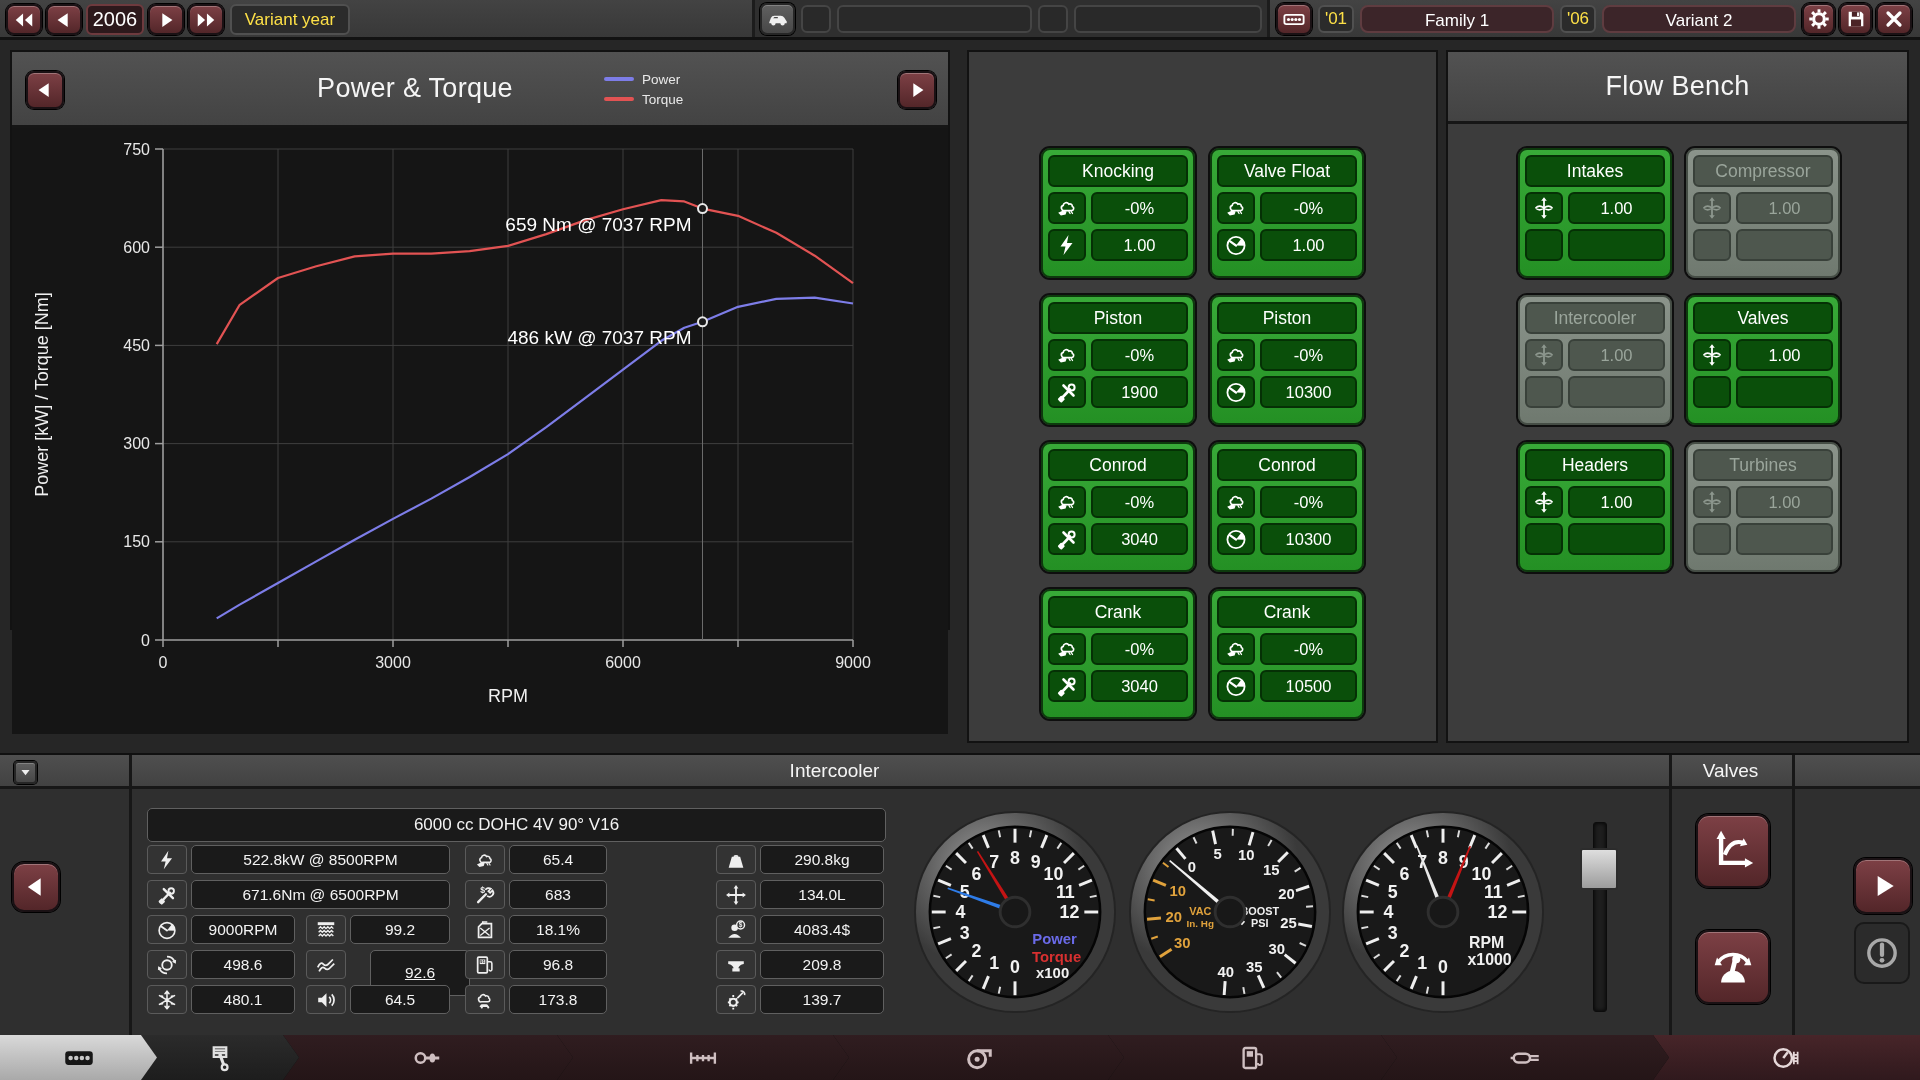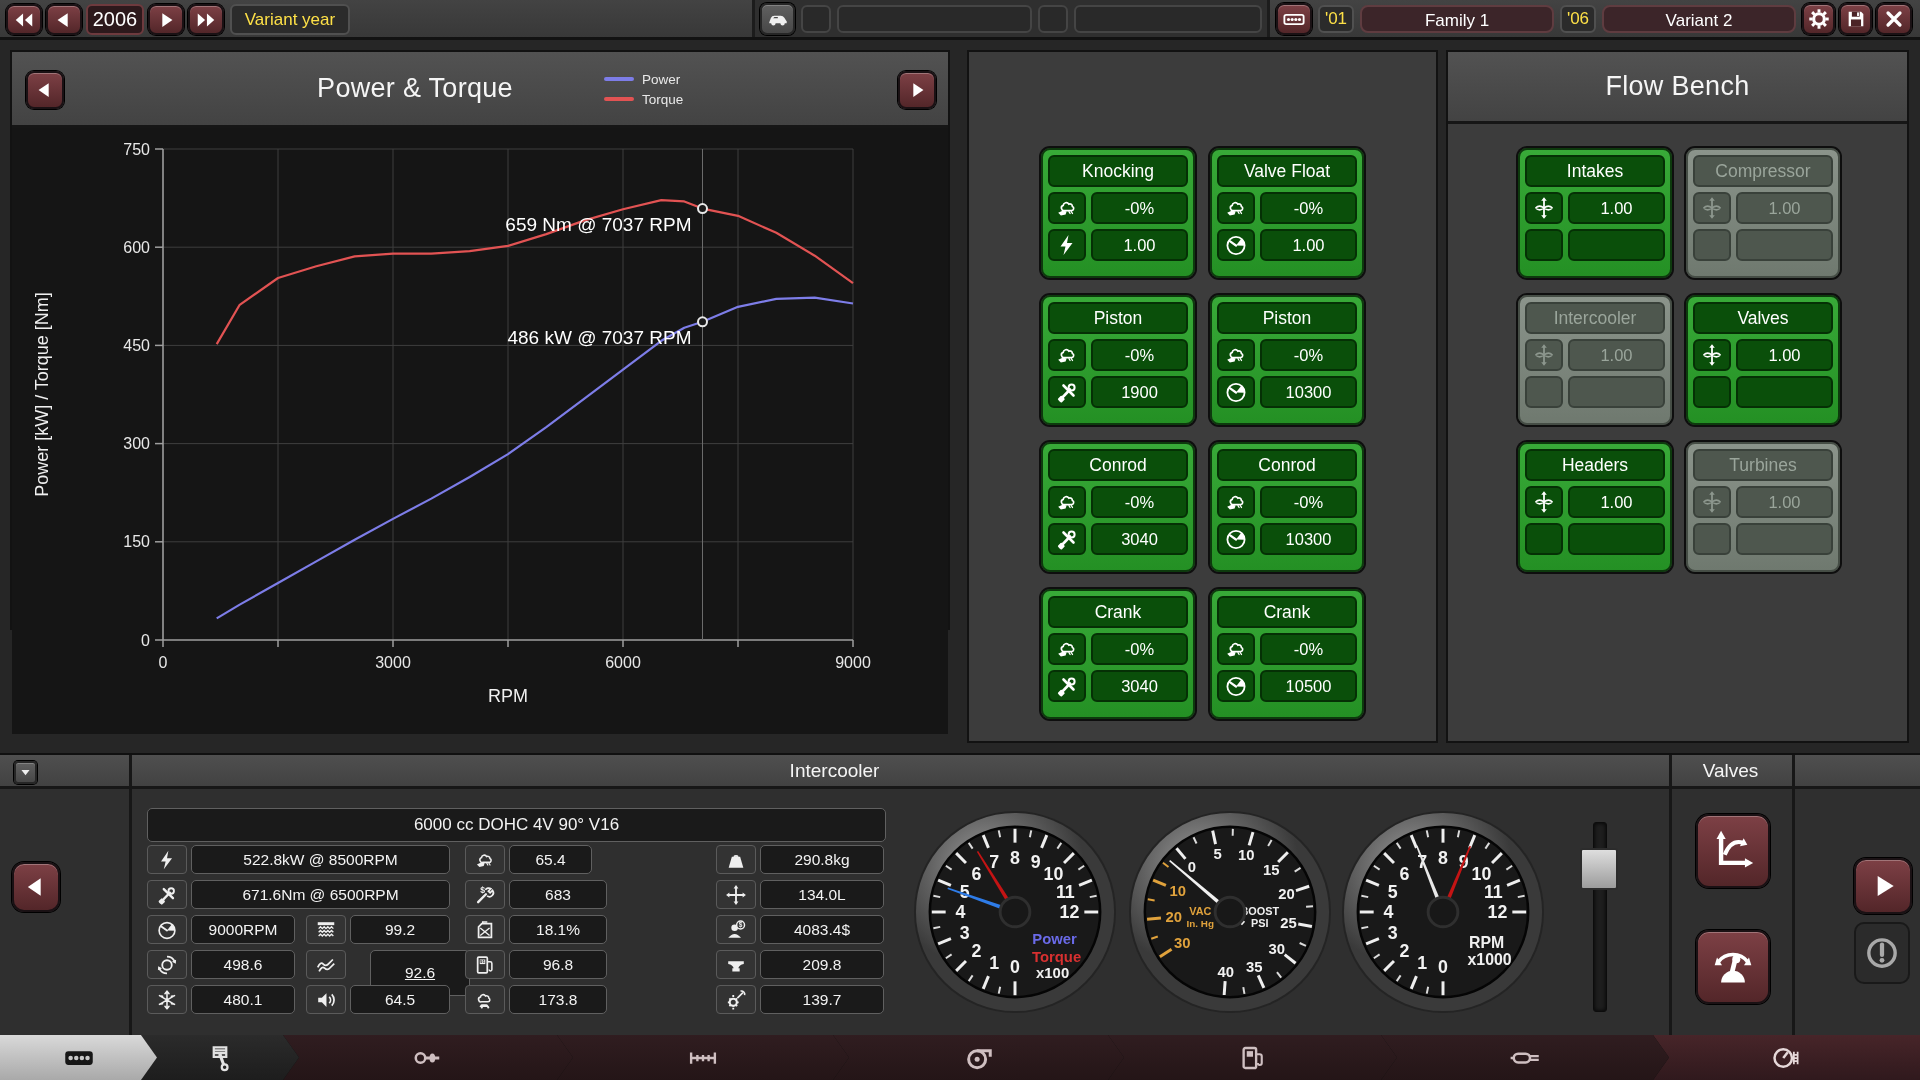--- a/index.html
+++ b/index.html
@@ -619,21 +619,21 @@
           </svg>
         </div>
         <div class="stat-val" style="left: 350px; top: 230px; width: 100px; height: 29px;">64.5</div>
         <div class="stat-ic ic" style="left: 465px; top: 90px; width: 40px; height: 29px;">
           <svg viewBox="0 0 24 24" width="22" height="22" fill="currentColor">
             <path d="M8.2 9.4 a3 3 0 0 1 5.6-1.2 a2.5 2.5 0 0 1 3.6 2.2 a2.2 2.2 0 0 1 -0.9 4.2 l-6.9 0 a2.7 2.7 0 0 1 -1.4 -5.2 z" fill="none" stroke="currentColor" stroke-width="1.7"></path>
             <path d="M3.2 16.8 l4.9-2.3 3.5 1.1 -1 2.9 -4.7 1 z"></path>
             <path d="M14 15.6 l1.1 1.9 M16.4 15.6 l1.1 1.9" stroke="currentColor" stroke-width="1.3" fill="none" stroke-linecap="round"></path>
           </svg>
         </div>
-        <div class="stat-val" style="left: 509px; top: 90px; width: 83px; height: 29px;">65.4</div>
+        <div class="stat-val" style="left: 509px; top: 90px; width: 98px; height: 29px;">65.4</div>
         <div class="stat-ic ic" style="left: 465px; top: 125px; width: 40px; height: 29px;">
           <svg viewBox="0 0 24 24" width="22" height="22" fill="currentColor">
             <path d="M4.5 19.8 L13 11.2" stroke="currentColor" stroke-width="2.6" stroke-linecap="round" fill="none"></path>
             <path d="M12.4 6.4 a4.3 4.3 0 0 1 6 -1.3 l-2.7 2.7 1.9 1.9 2.7 -2.7 a4.3 4.3 0 0 1 -6 6" fill="none" stroke="currentColor" stroke-width="1.9"></path>
             <text x="6.8" y="10" font-size="9.5" font-weight="bold" fill="currentColor">$</text>
           </svg>
         </div>
         <div class="stat-val" style="left: 509px; top: 125px; width: 98px; height: 29px;">683</div>
         <div class="stat-ic ic" style="left: 465px; top: 160px; width: 40px; height: 29px;">
           <svg viewBox="0 0 24 24" width="22" height="22" fill="currentColor">

